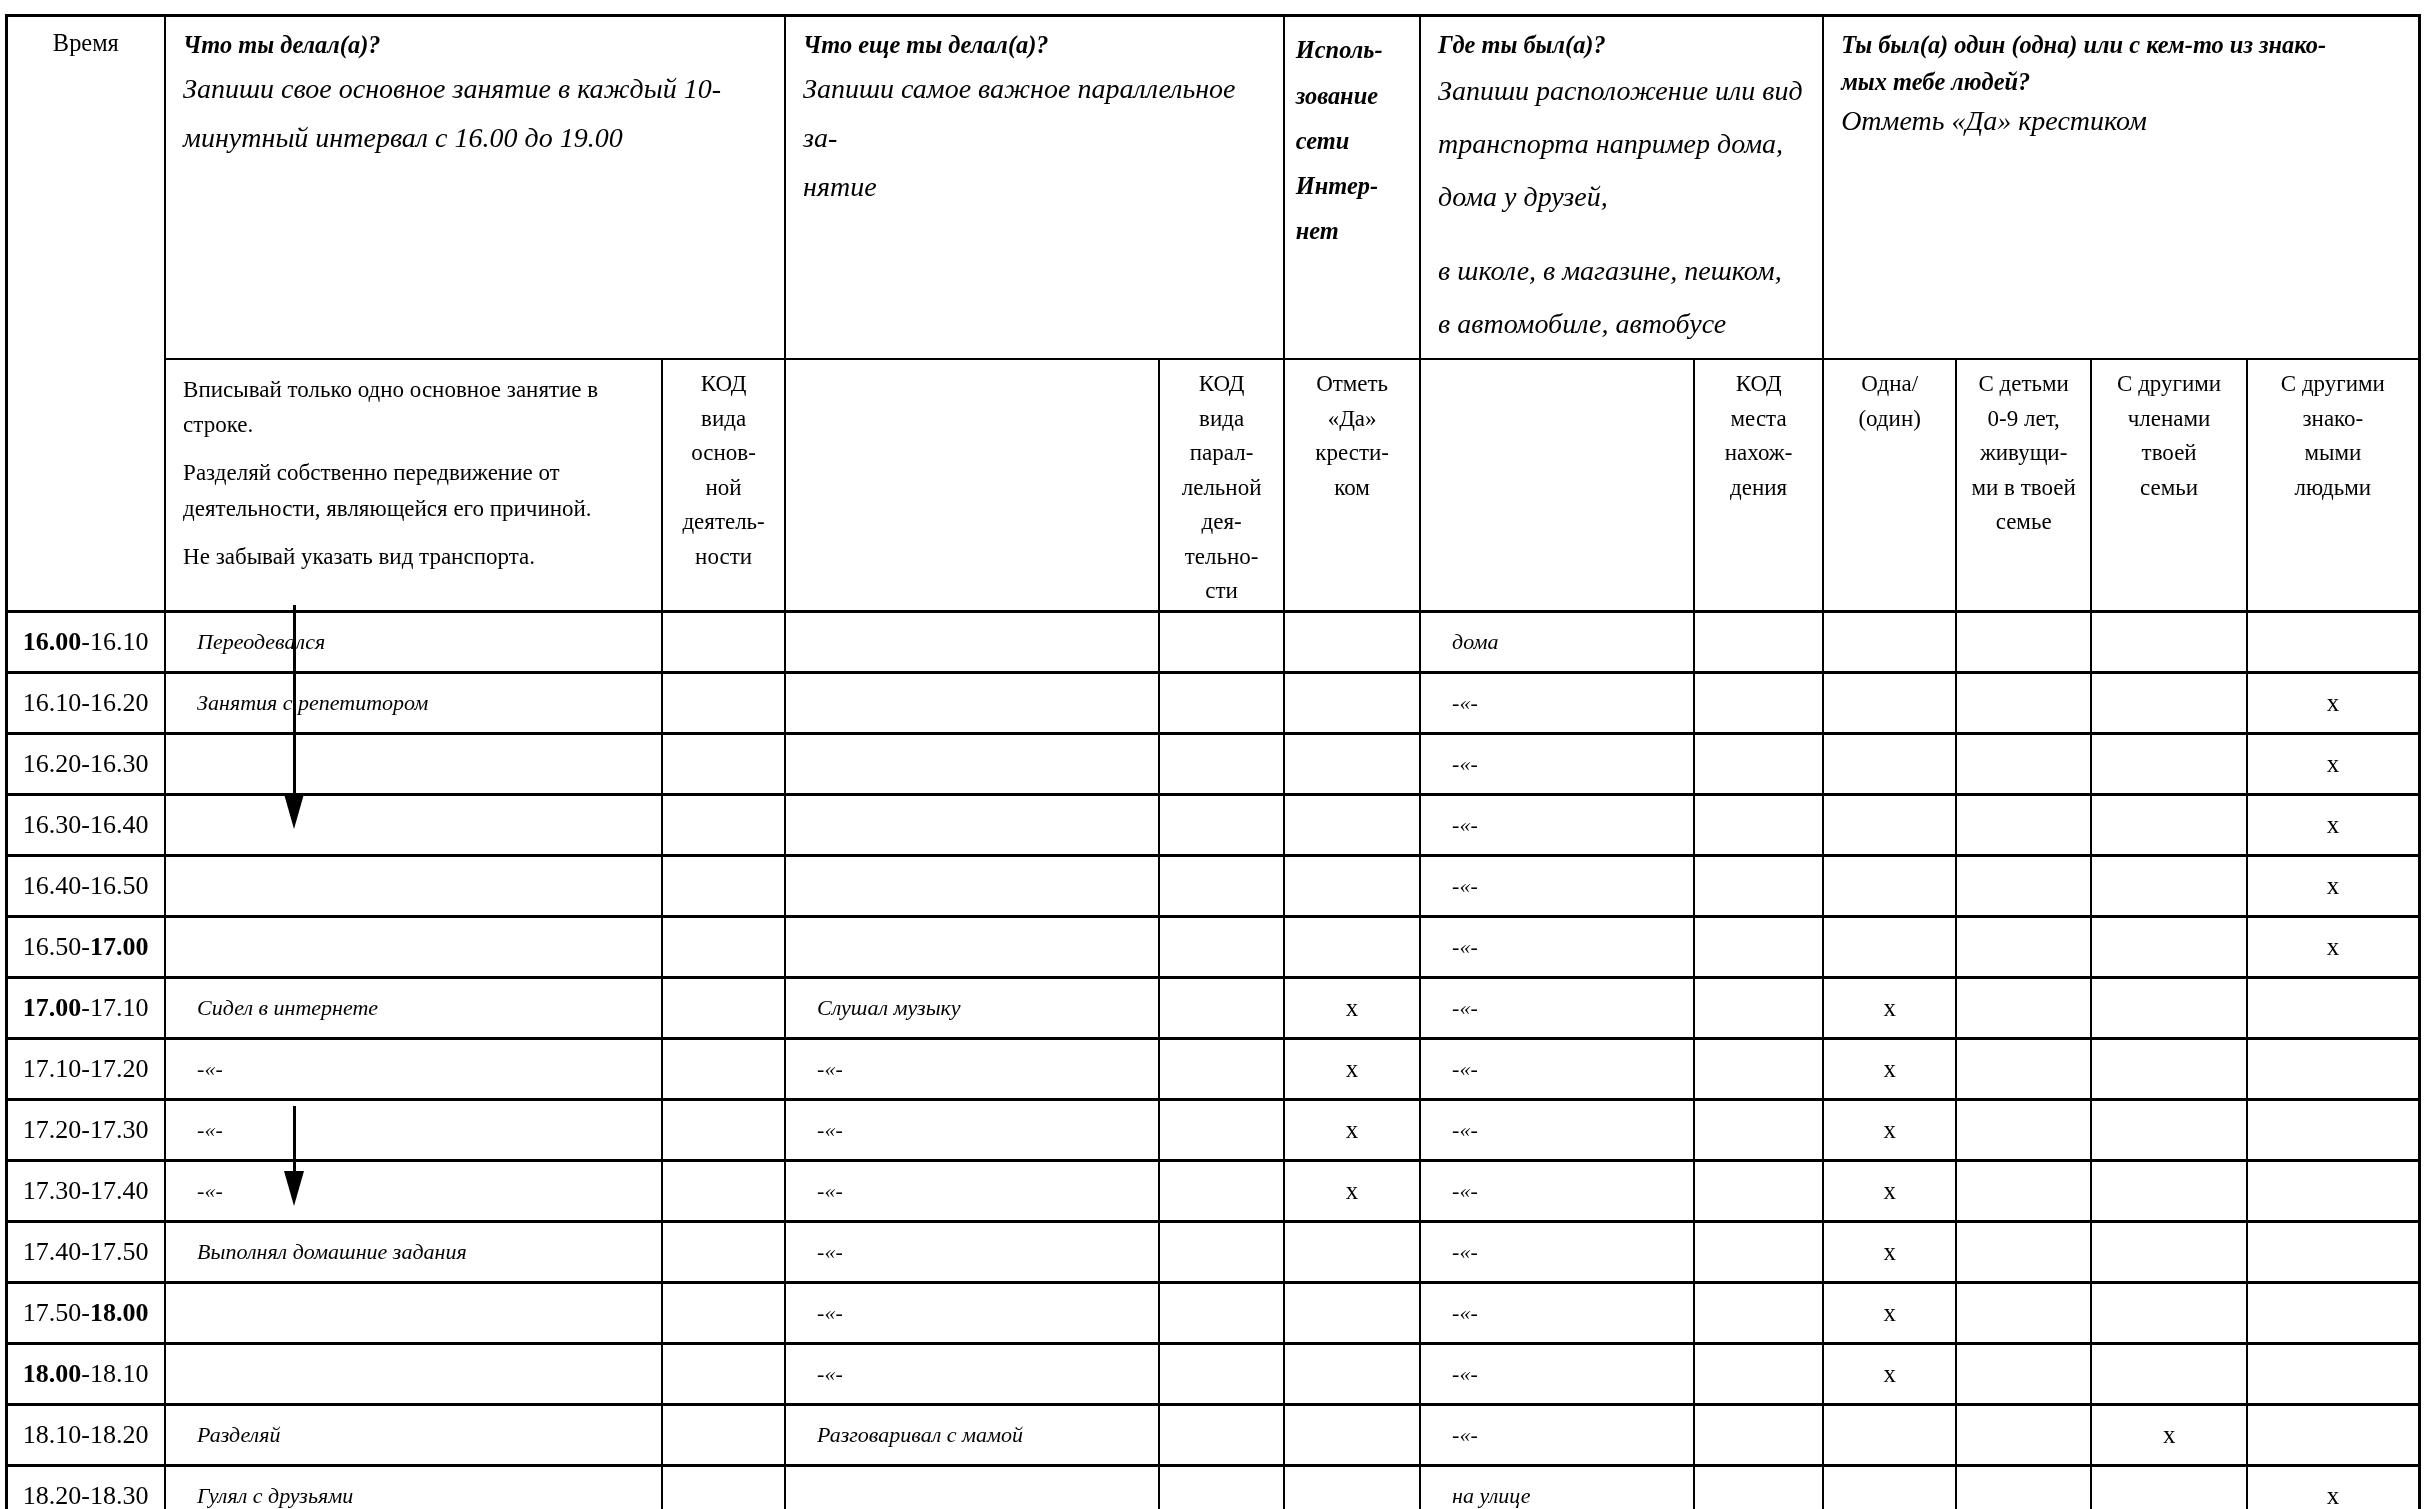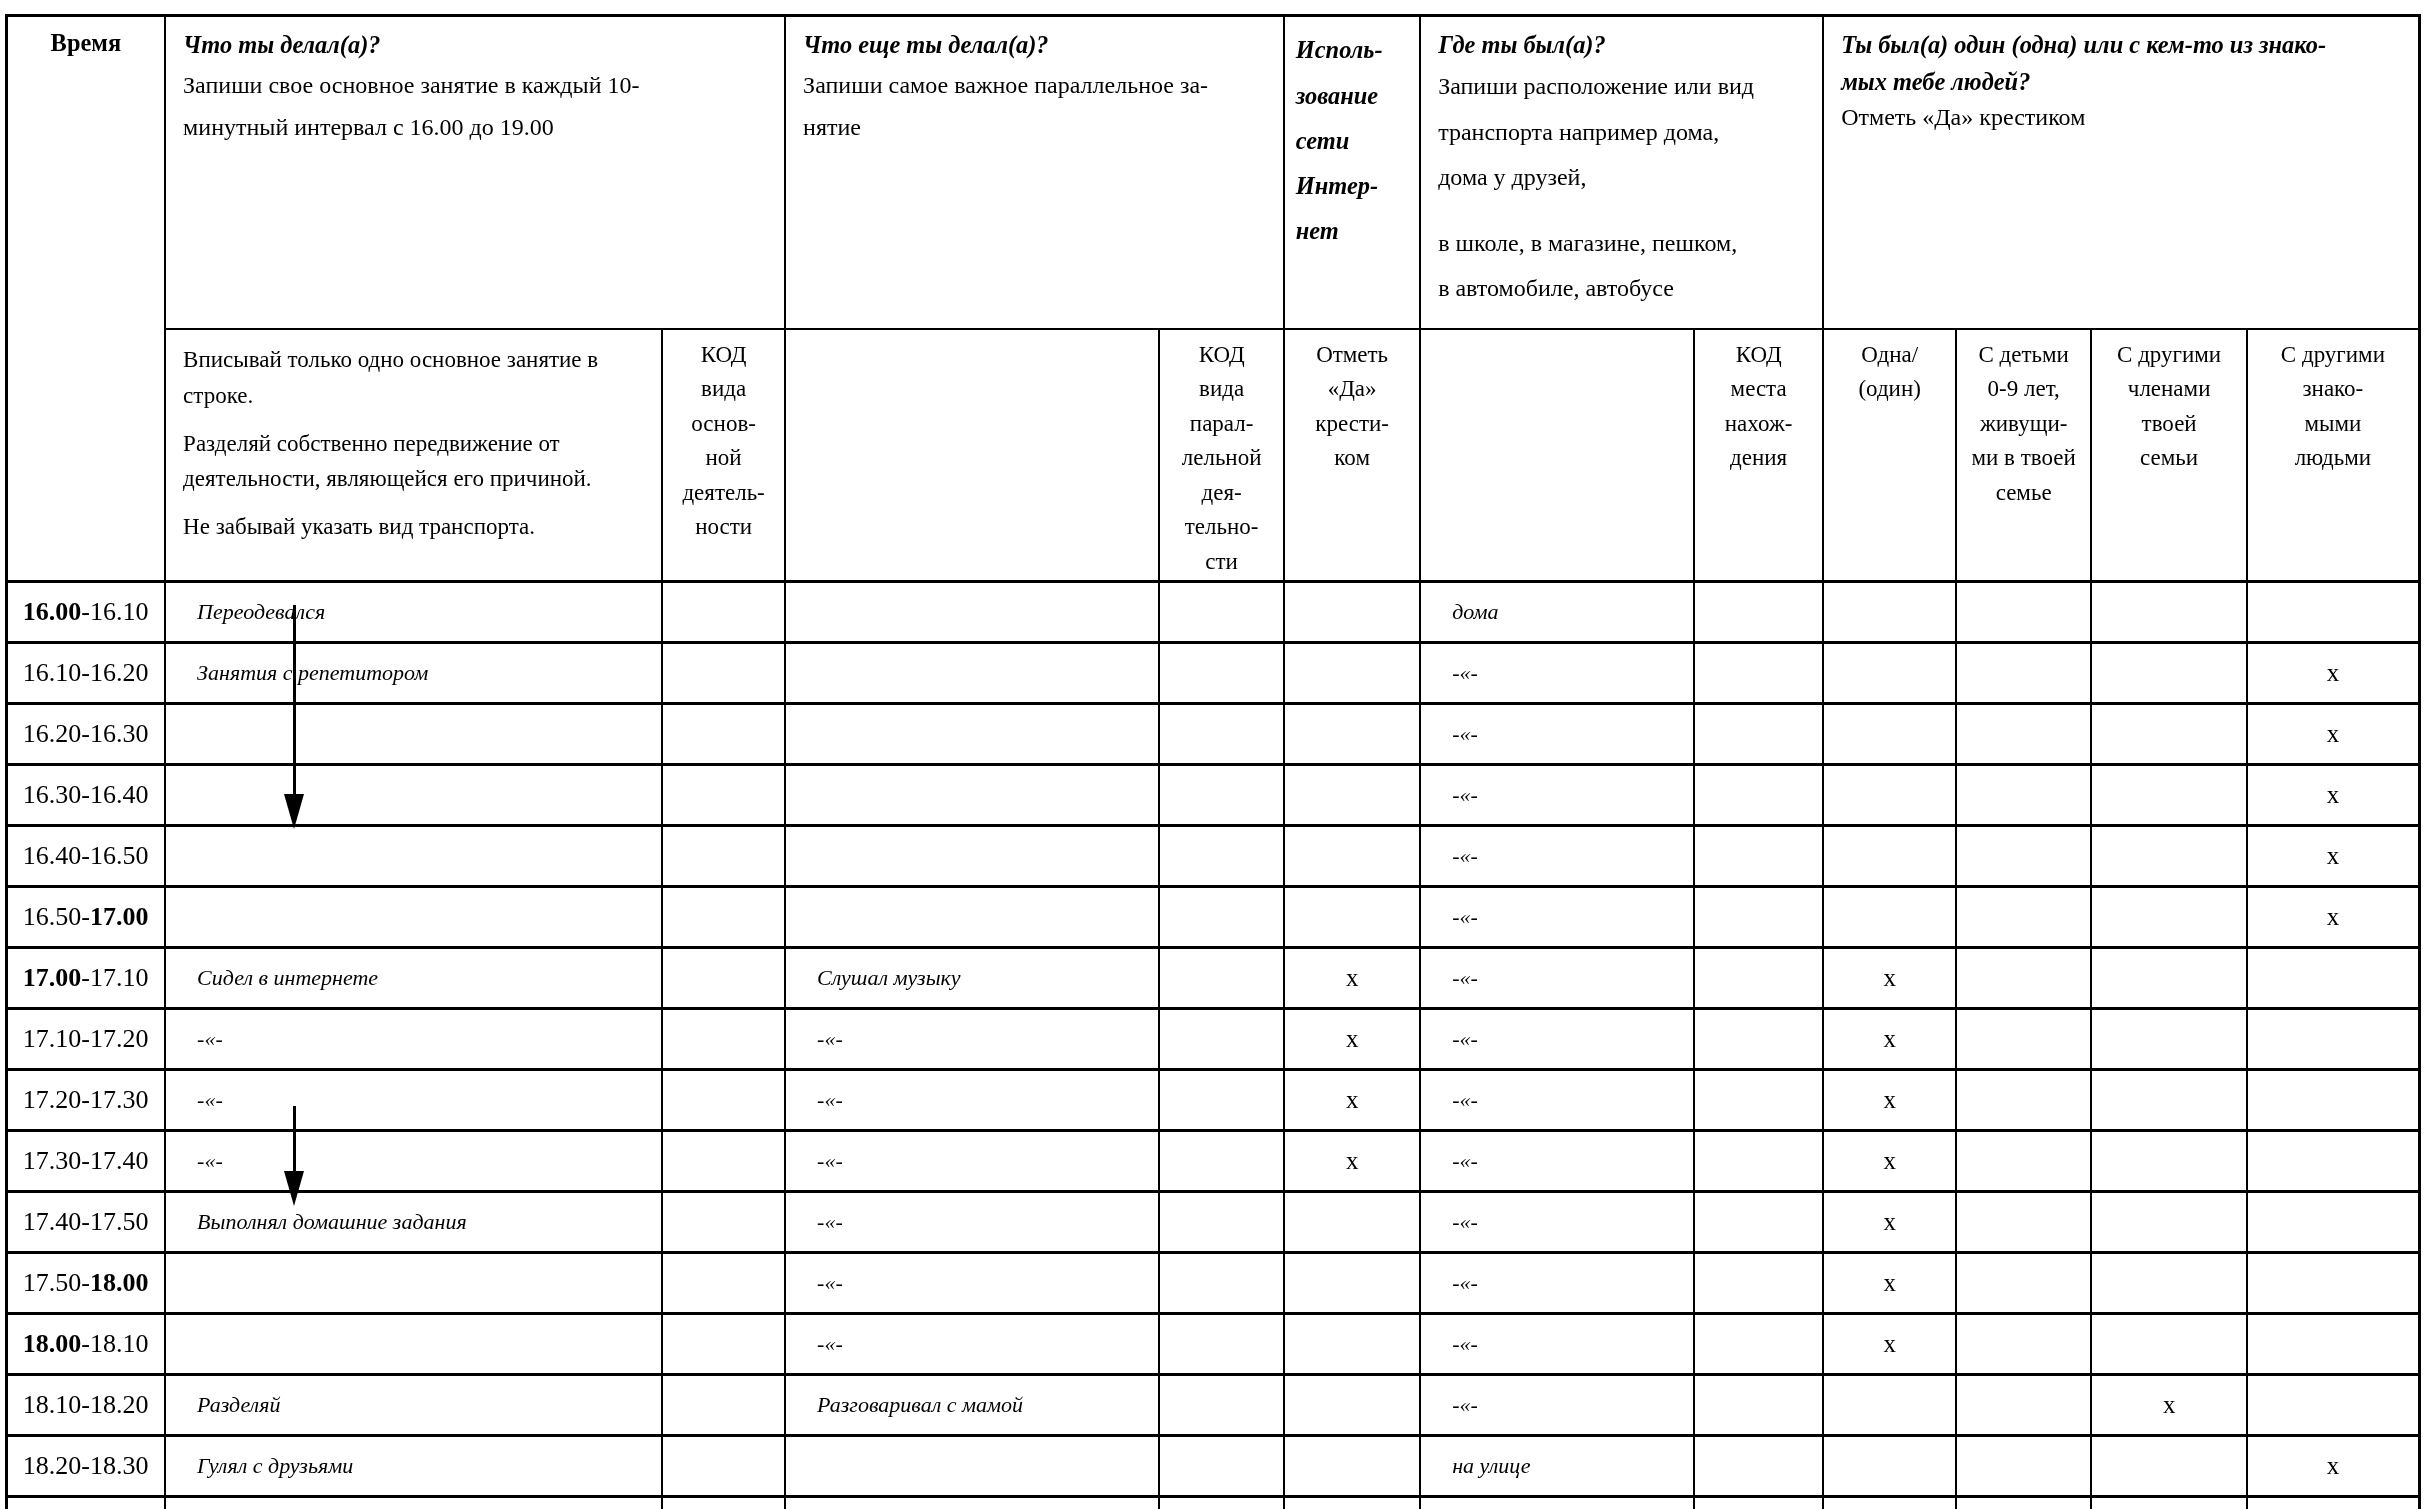--- a/index.html
+++ b/index.html
@@ -9,26 +9,26 @@
 
   table.diary{border-collapse:collapse;table-layout:fixed;width:2413px;
               border:3.8px solid #000;}
   td{border:2.3px solid #000;overflow:hidden;}
   thead tr.hr1 td{vertical-align:top;height:293px;}
   thead tr.hr2 td{vertical-align:top;height:183px;margin-top:48px;}
   tbody td{height:56px;border-top-width:3px;border-bottom-width:3px;vertical-align:middle;}
 
   
   .h-title{font-weight:bold;font-style:italic;font-size:24.4px;line-height:1.5;white-space:pre-line;}
-  .h-sub{font-size:24px;line-height:1.75;white-space:pre-line;}
+  .h-sub{font-style:italic;font-size:28px;line-height:1.75;white-space:pre-line;}
   .pad{padding:10.7px 13.7px 7.6px 17px;border-radius:24px;}
   .h2c{font-size:23px;text-align:center;line-height:1.5;white-space:pre-line;padding-top:7.6px;}
   .h-instr{font-size:23px;line-height:1.55;text-align:left;padding:12.2px 10.7px 6.1px 17px;}
   .h-instr p{margin:0 0 12.2px 0;}
-  .time-head{font-weight:bold;font-size:24.4px;text-align:center;padding-top:12.2px;}
+  .time-head{font-weight:normal;font-size:24.4px;text-align:center;padding-top:12.2px;}
   .net-cell .h-title{line-height:1.85;}
   .loc-cell .h-sub{line-height:1.9;margin:0;}
   .loc-cell .gap{margin-top:20px;}
   .comp-cell .h-sub{line-height:1.4;}
 
   
   .c-time{font-size:26px;padding-left:15.2px;}
   .c-entry{font-style:italic;font-size:22px;padding-left:31px;}
   .c-mark{font-size:25px;text-align:center;}
   .c-code{font-size:23.6px;text-align:center;}

